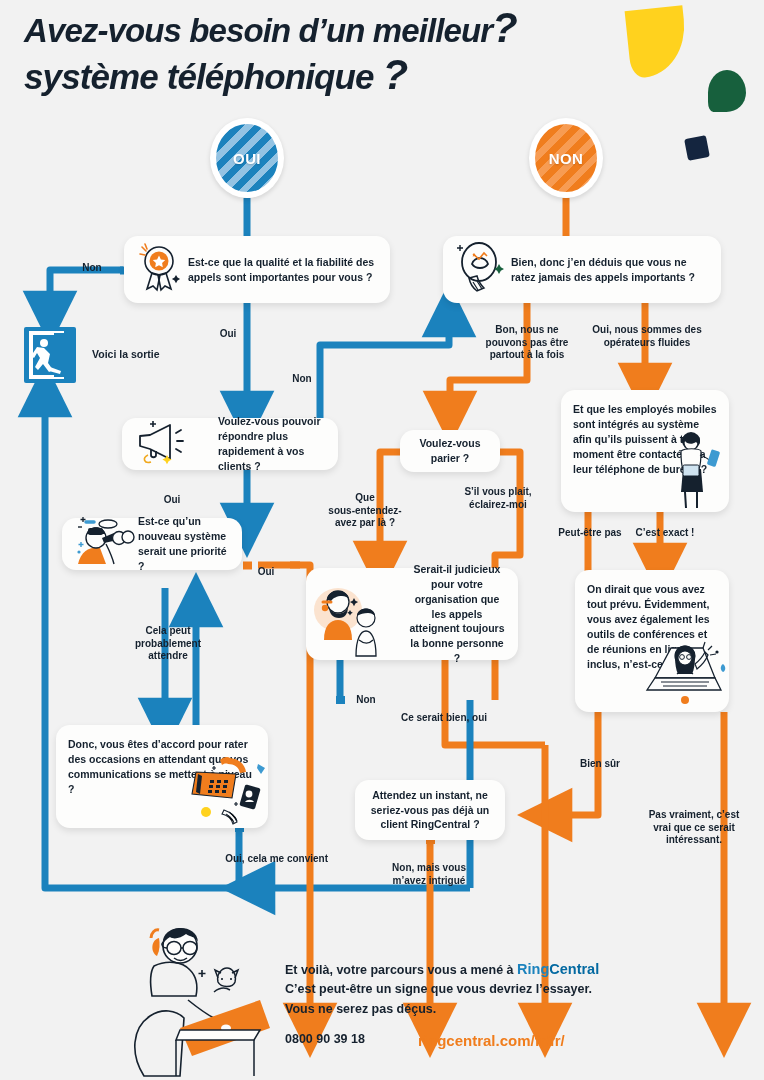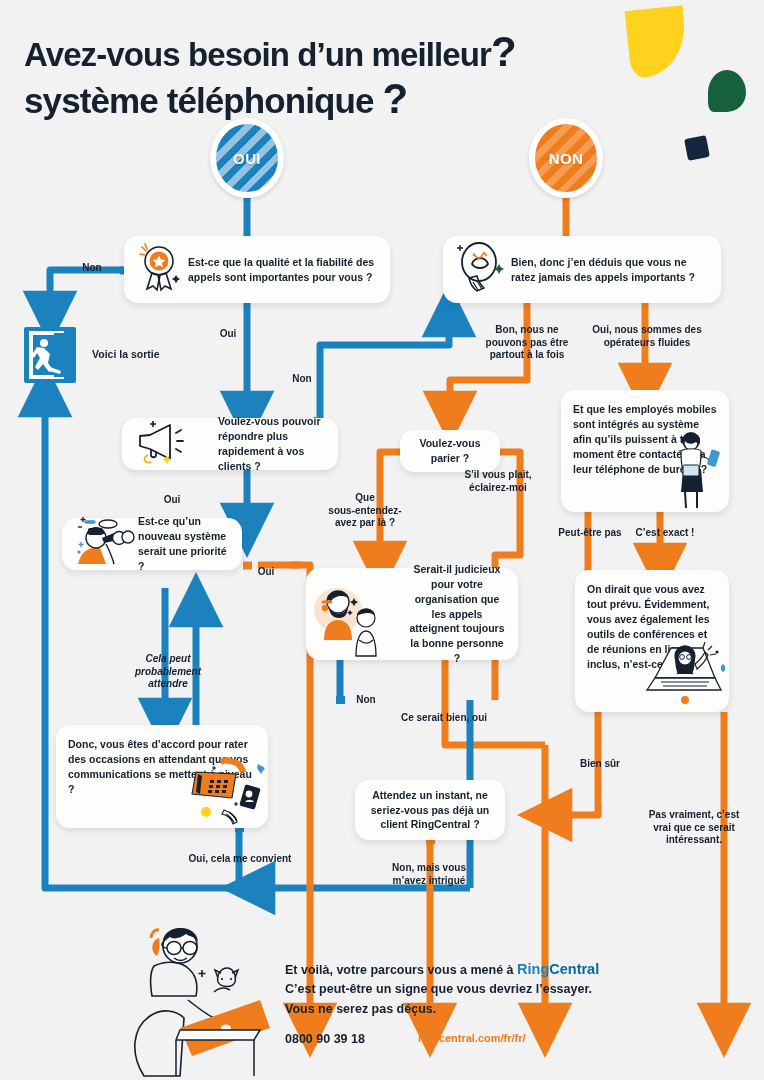--- a/index.html
+++ b/index.html
@@ -31,24 +31,25 @@
   }
   .deco-navy {
     left: 686px; top: 137px; width: 22px; height: 22px;
     background: #14253f;
     border-radius: 3px;
     transform: rotate(-11deg);
   }
 
   
   #heading {
-    position: absolute; left: 24px; top: 28px; width: 620px;
+    position: absolute; left: 24px; top: 4px; width: 620px;
     font-size: 33px; font-weight: 700; line-height: 1.12;
     letter-spacing: -0.9px;
     color: #15212e;
+    font-style: italic;
   }
   #heading .l2 { font-size: 35px; display: block; }
   #heading .qm { font-size: 42px; font-weight: 700; }
 
   
   .bubble {
     position: absolute; width: 74px; height: 80px;
     border-radius: 50%;
     background: #ffffff;
     box-shadow: 0 2px 5px rgba(0,0,0,.13);
@@ -106,21 +107,21 @@
   #exit-lbl { position: absolute; left: 92px; top: 348px; font-size: 10.5px; font-weight: 600; }
 
   
   #footer-text {
     position: absolute; left: 285px; top: 958px; width: 440px;
     font-size: 12.5px; line-height: 1.55; font-weight: 600; color: #15212e;
   }
   #brand-ring { color: #1b82bd; font-weight: 700; font-size: 14.5px; }
   #brand-central { color: #0369a1; font-weight: 700; font-size: 14.5px; }
   #phone { position: absolute; left: 285px; top: 1032px; font-size: 12.5px; font-weight: 700; }
-  #weburl { position: absolute; left: 418px; top: 1032px; font-size: 11px; font-weight: 600; color: #f07d1d; }
+  #weburl { position: absolute; left: 418px; top: 1032px; font-size: 15px; font-weight: 600; color: #f07d1d; }
 </style>
 </head>
 <body>
 
 <div id="stage">
 
   <div class="deco deco-yellow"></div>
   <div class="deco deco-green"></div>
   <div class="deco deco-navy"></div>
 
@@ -394,35 +395,35 @@
   <div class="lbl" style="left:282px; top:373px; width:40px;">Non</div>
   <div class="lbl" style="left:465px; top:324px; width:124px;">Bon, nous ne
 pouvons pas être
 partout à la fois</div>
   <div class="lbl" style="left:577px; top:324px; width:140px;">Oui, nous sommes des
 opérateurs fluides</div>
   <div class="lbl" style="left:152px; top:494px; width:40px;">Oui</div>
   <div class="lbl" style="left:317px; top:492px; width:96px;">Que
 sous-entendez-
 avez par là ?</div>
-  <div class="lbl" style="left:452px; top:469px; width:92px;">S’il vous plait,
+  <div class="lbl" style="left:452px; top:486px; width:92px;">S’il vous plait,
 éclairez-moi</div>
   <div class="lbl" style="left:545px; top:527px; width:90px;">Peut-être pas</div>
   <div class="lbl" style="left:625px; top:527px; width:80px;">C’est exact !</div>
   <div class="lbl" style="left:249px; top:566px; width:34px;">Oui</div>
-  <div class="lbl" style="left:122px; top:653px; width:92px;font-style:italic;">Cela peut
+  <div class="lbl" style="left:122px; top:625px; width:92px;">Cela peut
 probablement
 attendre</div>
   <div class="lbl" style="left:347px; top:694px; width:38px;">Non</div>
   <div class="lbl" style="left:390px; top:712px; width:108px;">Ce serait bien, oui</div>
   <div class="lbl" style="left:562px; top:758px; width:76px;">Bien sûr</div>
   <div class="lbl" style="left:638px; top:809px; width:112px;">Pas vraiment, c’est
 vrai que ce serait
 intéressant.</div>
-  <div class="lbl" style="left:152px; top:853px; width:176px;">Oui, cela me convient</div>
+  <div class="lbl" style="left:152px; top:853px; width:176px;text-align:right;">Oui, cela me convient</div>
   <div class="lbl" style="left:373px; top:862px; width:112px;">Non, mais vous
 m’avez intrigué</div>
 
   <div style="position:absolute;left:118px;top:908px;width:160px;height:170px;">
     <svg width="160" height="170" viewBox="0 0 160 170">
       <path d="M26,168 c-14,-22 -12,-48 6,-60 c12,-8 26,-6 34,2 l-4,58 Z" fill="none" stroke="#15212e" stroke-width="1.6"></path>
       <circle cx="62" cy="38" r="17" fill="#fdfdfc" stroke="#15212e" stroke-width="1.6"></circle>
       <path d="M45,36 c-2,-20 34,-22 35,-2 c-3,-6 -8,-5 -12,-8 c-5,4 -12,6 -16,3 c-3,2 -6,4 -7,7 Z" fill="#15212e"></path>
       <ellipse cx="56" cy="40" rx="7" ry="6.5" fill="none" stroke="#15212e" stroke-width="1.5"></ellipse>
       <ellipse cx="72" cy="40" rx="7" ry="6.5" fill="none" stroke="#15212e" stroke-width="1.5"></ellipse>

